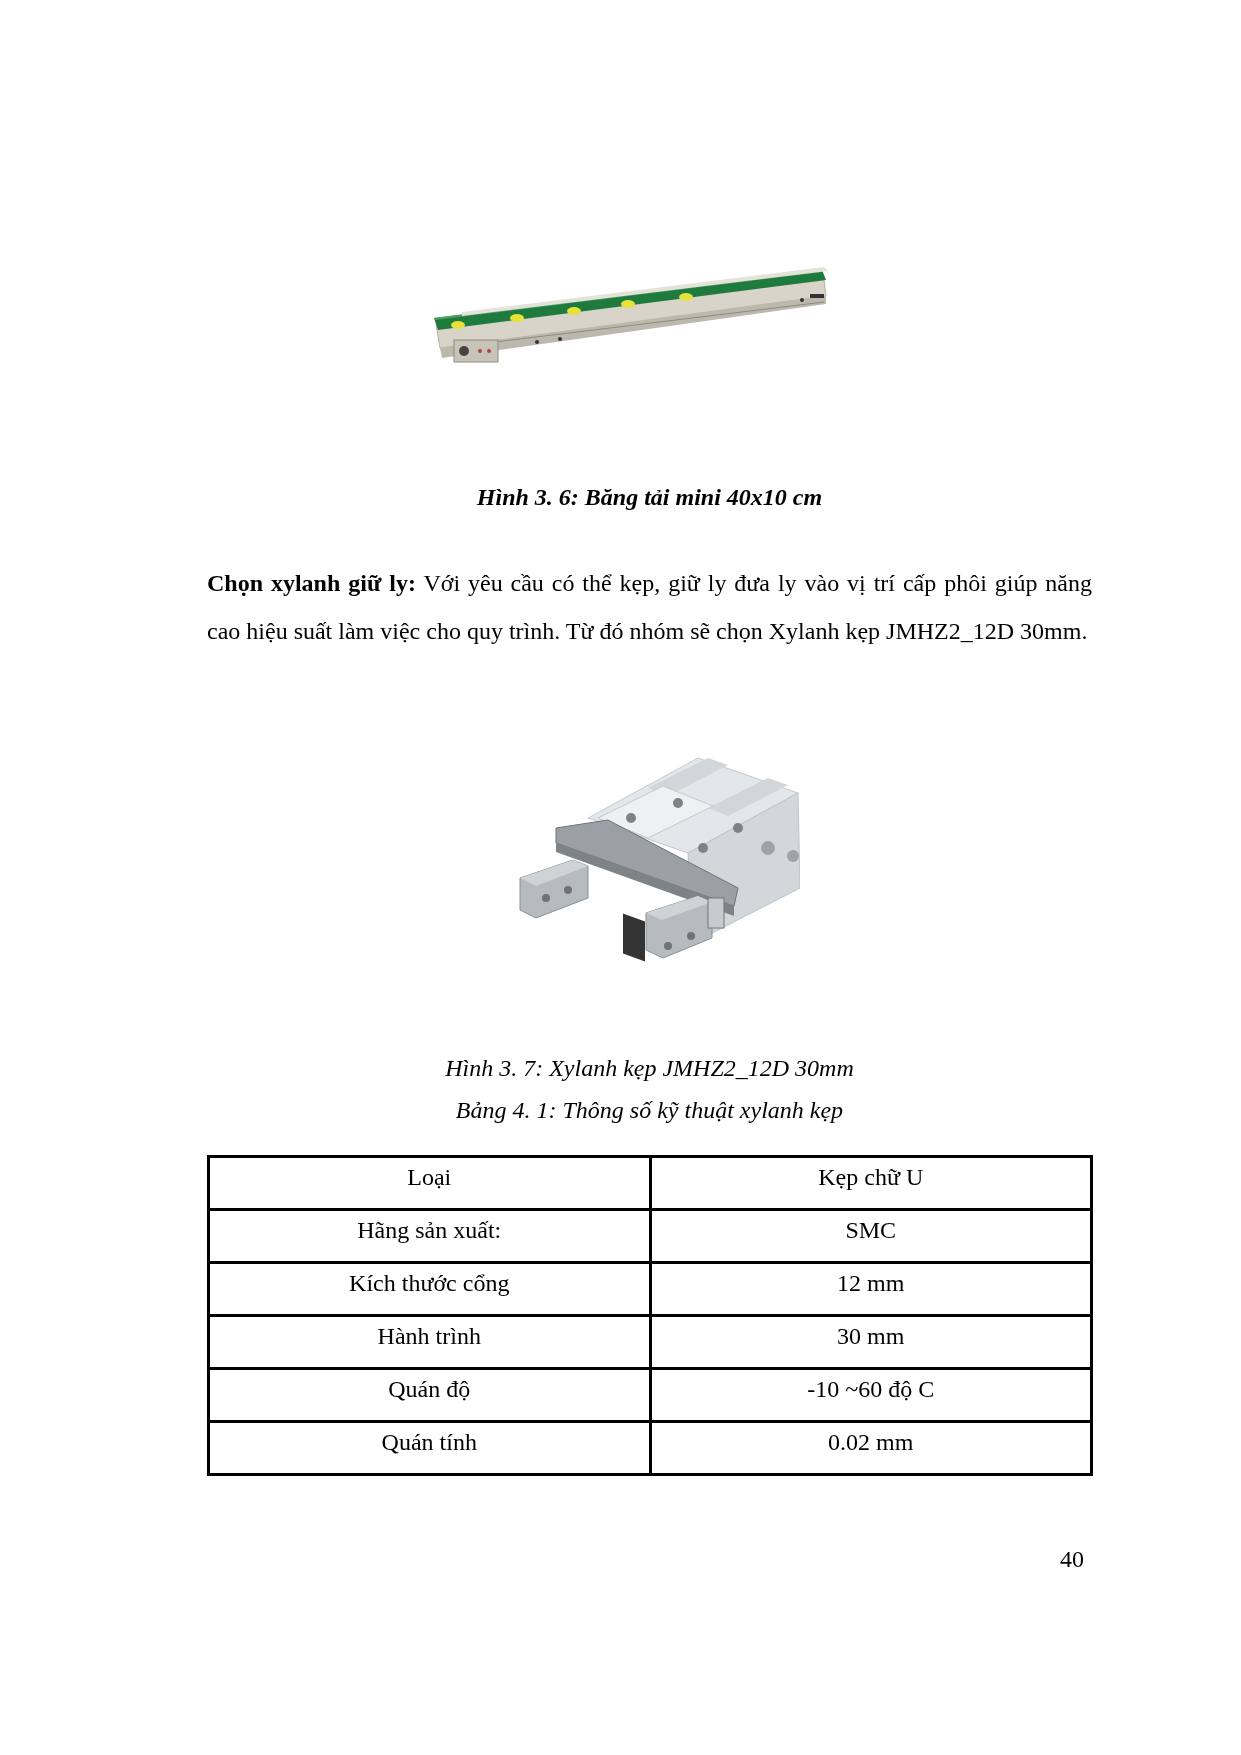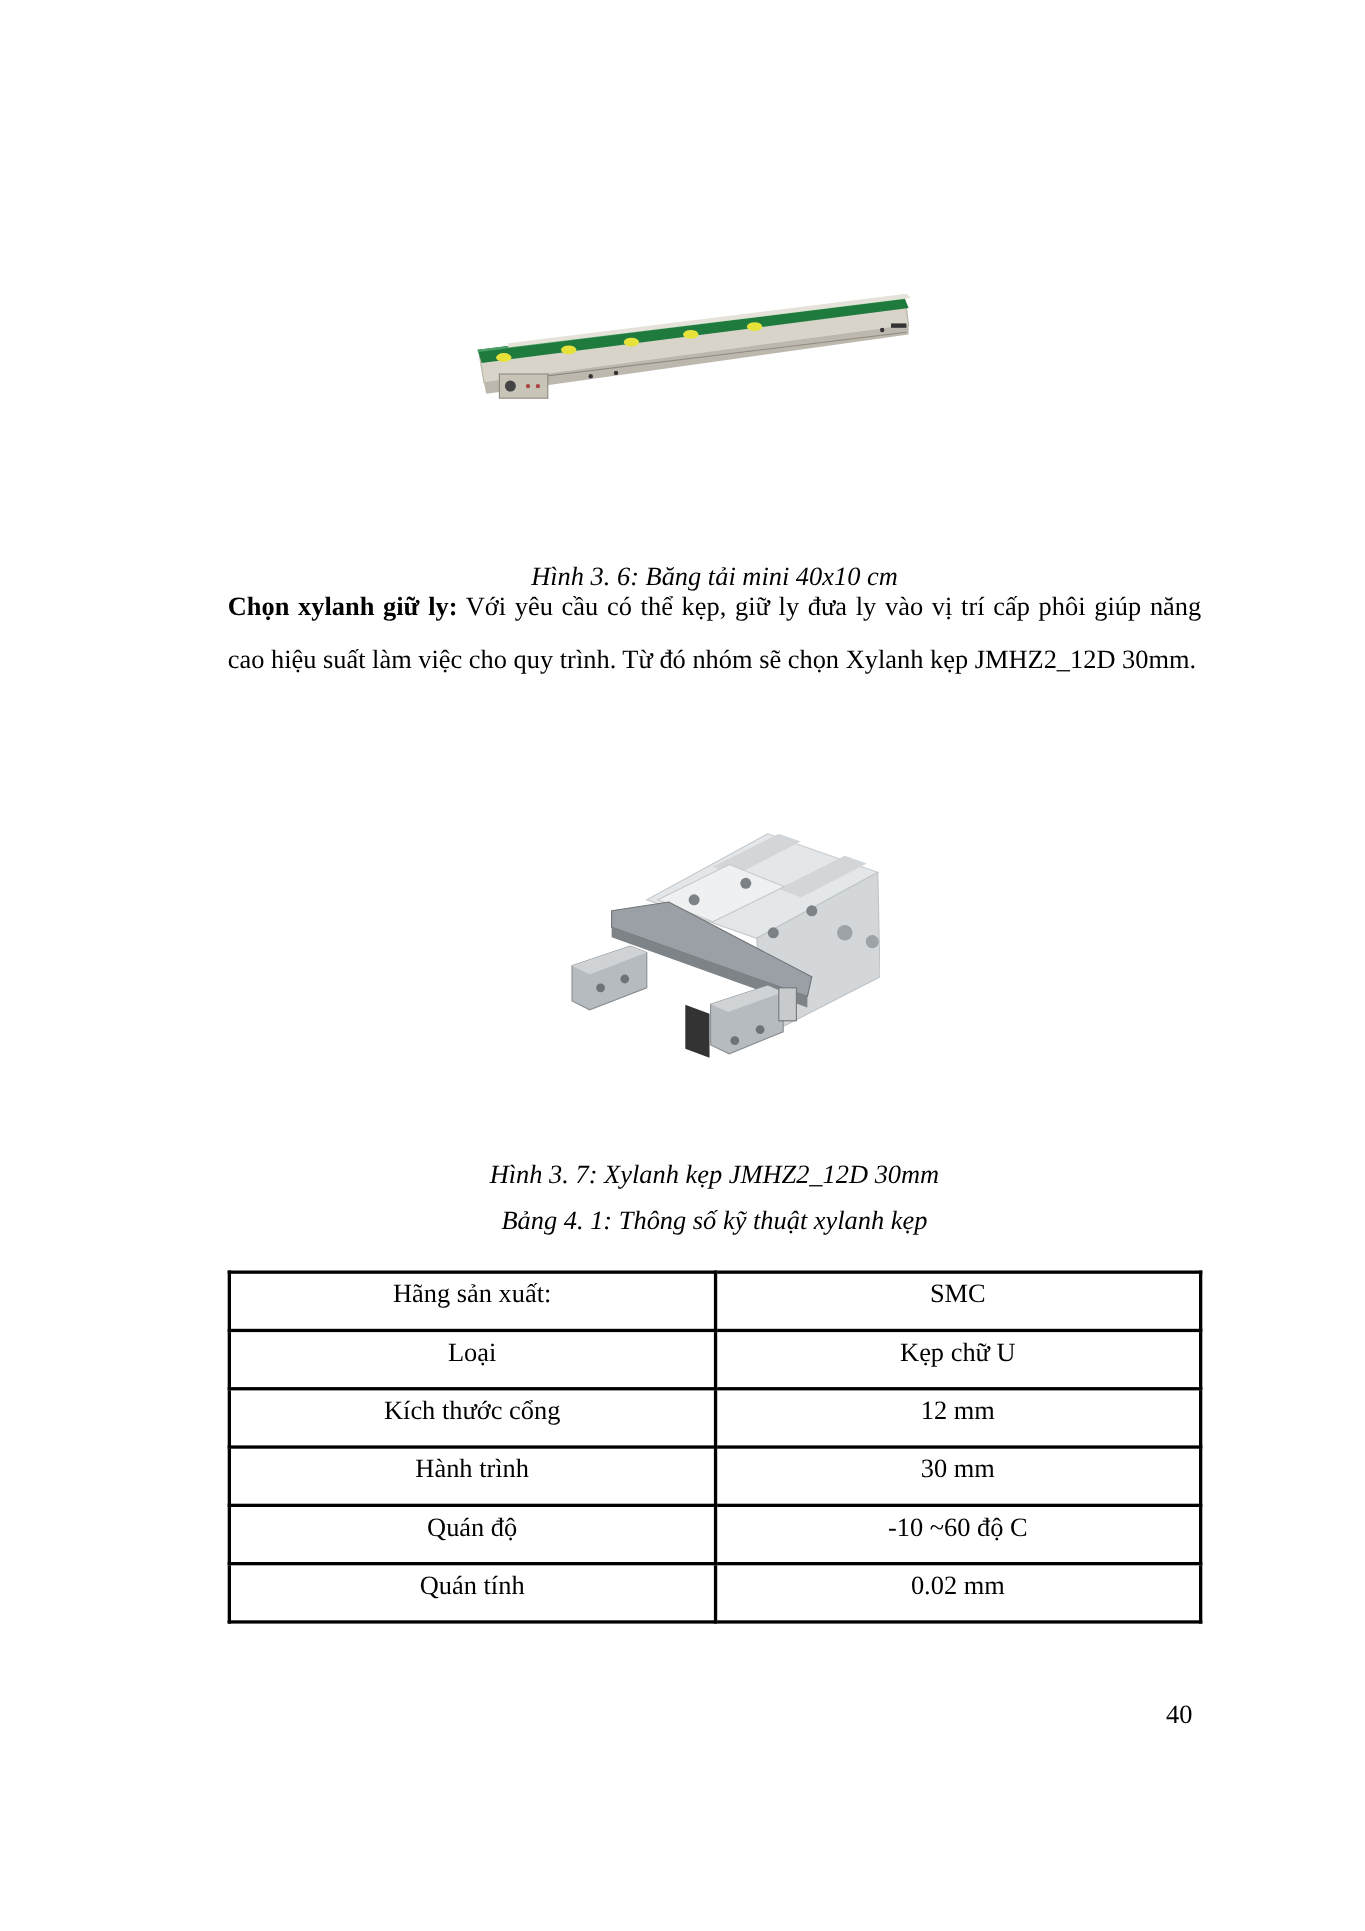--- a/index.html
+++ b/index.html
@@ -46,23 +46,23 @@
     <rect x="22" y="78" width="44" height="22" fill="#c9c4b8" stroke="#8f8a80"></rect>
     <circle cx="32" cy="89" r="5" fill="#444"></circle>
     <circle cx="48" cy="89" r="2" fill="#a44"></circle>
     <circle cx="57" cy="89" r="2" fill="#a44"></circle>
     <circle cx="105" cy="80" r="2" fill="#333"></circle>
     <circle cx="128" cy="77" r="2" fill="#333"></circle>
     <circle cx="370" cy="38" r="2" fill="#333"></circle>
     <rect x="378" y="32" width="14" height="4" fill="#333"></rect>
   </svg>
 </div>
-<div class="abs caption" style="top:512px;">Hình 3. 6: Băng tải mini 40x10 cm</div>
+<div class="abs caption" style="top:484px;font-weight:bold;">Hình 3. 6: Băng tải mini 40x10 cm</div>
 
-<div class="abs para" style="top:529px;">
+<div class="abs para" style="top:560px;">
   <span class="lead">Chọn xylanh giữ ly:</span><span> Với yêu cầu có thể kẹp, giữ ly đưa ly vào vị trí cấp phôi giúp năng cao hiệu suất làm việc cho quy trình. Từ đó nhóm sẽ chọn Xylanh kẹp JMHZ2_12D 30mm.</span>
 </div>
 
 <div class="abs fig2">
   <svg width="302" height="215" viewBox="0 0 302 215">
 
     <polygon points="90,70 200,10 300,45 190,105" fill="#e4e7e9" stroke="#c5c9cc"></polygon>
 
     <polygon points="150,40 210,10 230,17 170,48" fill="#d2d6d9"></polygon>
     <polygon points="210,60 270,30 290,37 230,68" fill="#d2d6d9"></polygon>
@@ -93,26 +93,26 @@
     <rect x="210" y="150" width="16" height="30" fill="#c7cbce" stroke="#777"></rect>
   </svg>
 </div>
 <div class="abs caption" style="top:1015px;margin-top:40px;">Hình 3. 7: Xylanh kẹp JMHZ2_12D 30mm</div>
 
 <div class="abs caption" style="top:1097px;">Bảng 4. 1: Thông số kỹ thuật xylanh kẹp</div>
 
 <table class="spec">
   <tbody>
     <tr>
+      <td>Loại</td>
+      <td>Kẹp chữ U</td>
+    </tr>
+    <tr>
       <td>Hãng sản xuất:</td>
       <td>SMC</td>
-    </tr>
-    <tr>
-      <td>Loại</td>
-      <td>Kẹp chữ U</td>
     </tr>
     <tr>
       <td>Kích thước cổng</td>
       <td>12 mm</td>
     </tr>
     <tr>
       <td>Hành trình</td>
       <td>30 mm</td>
     </tr>
     <tr>

